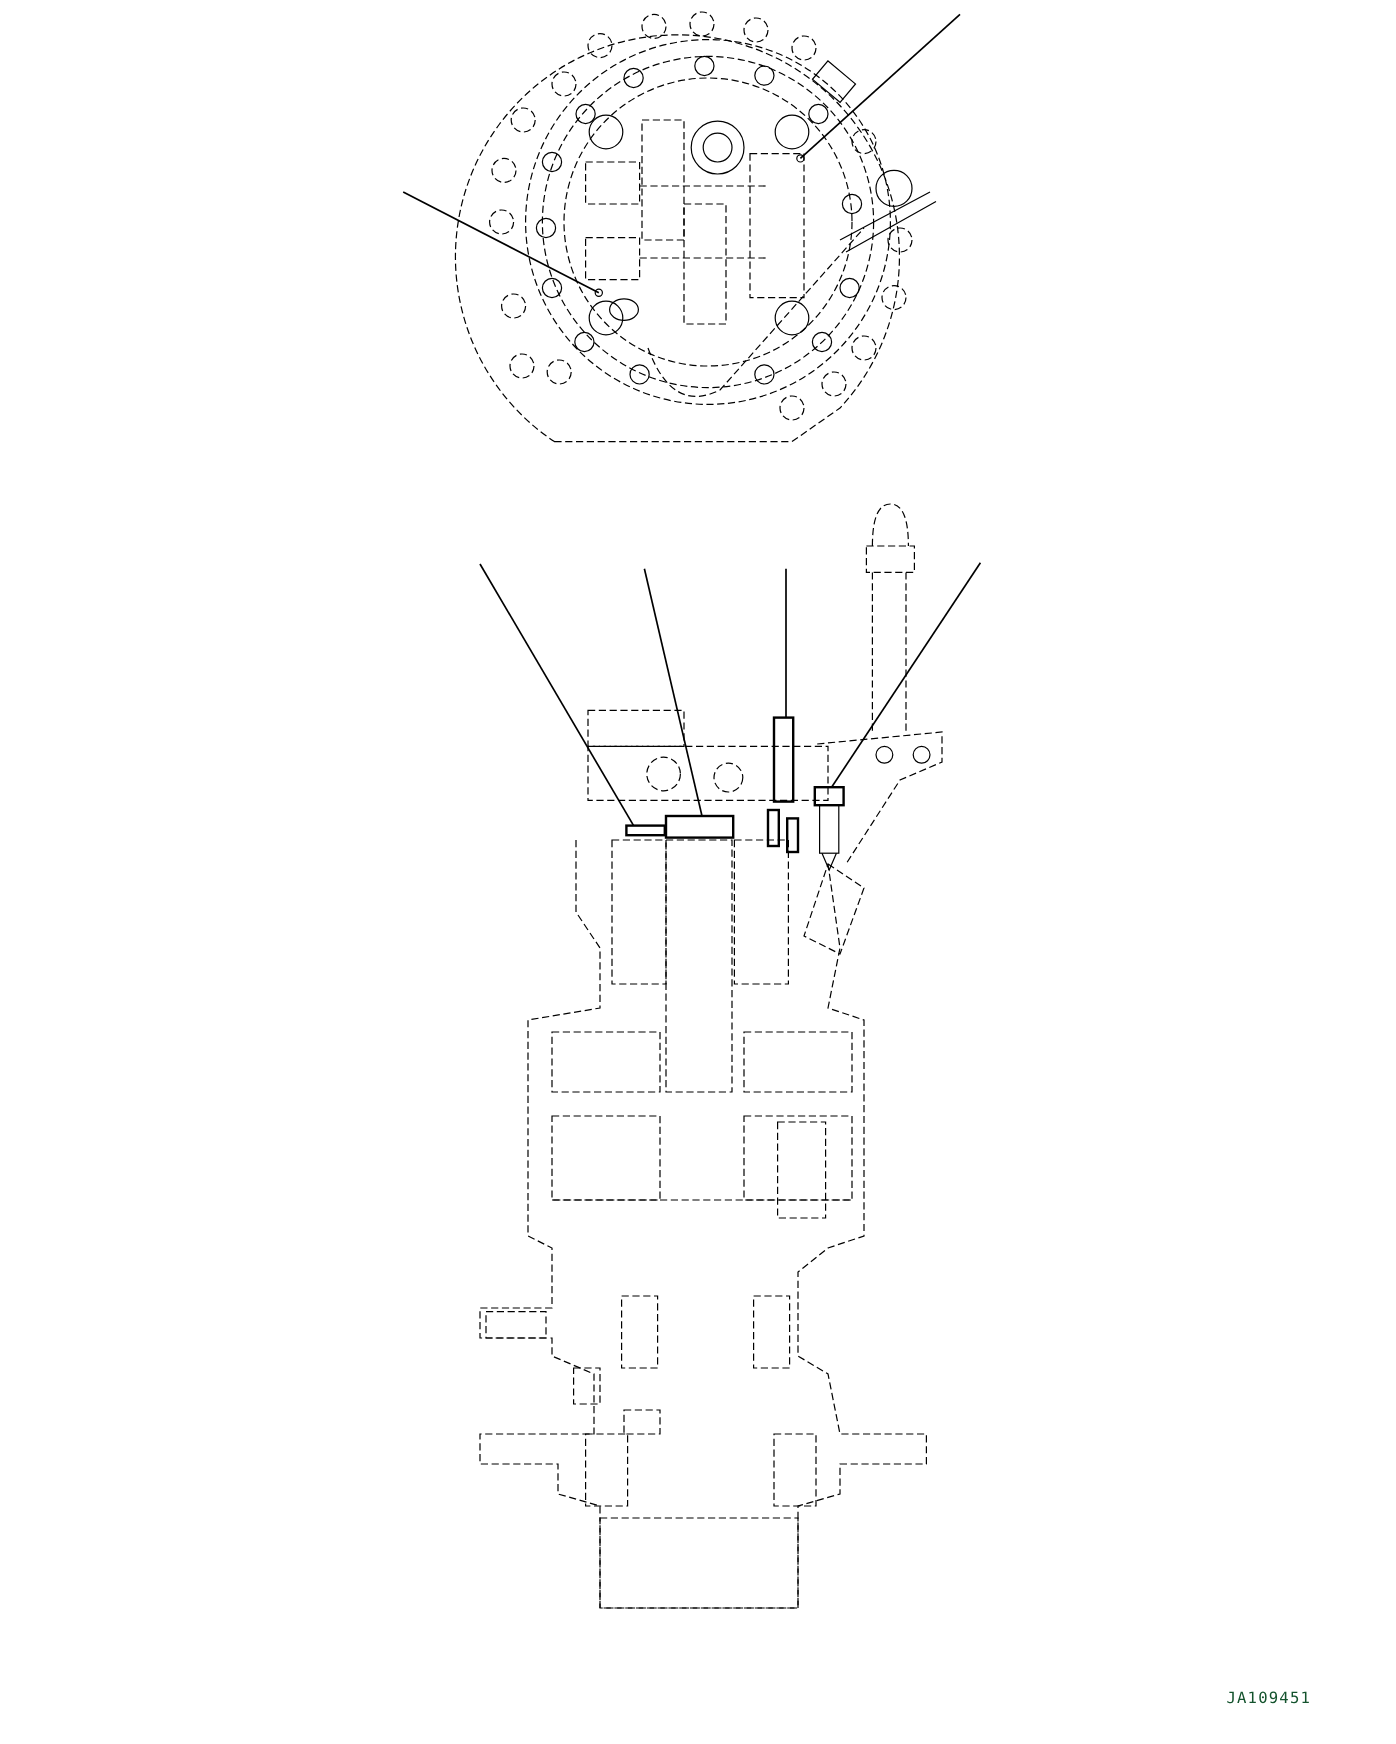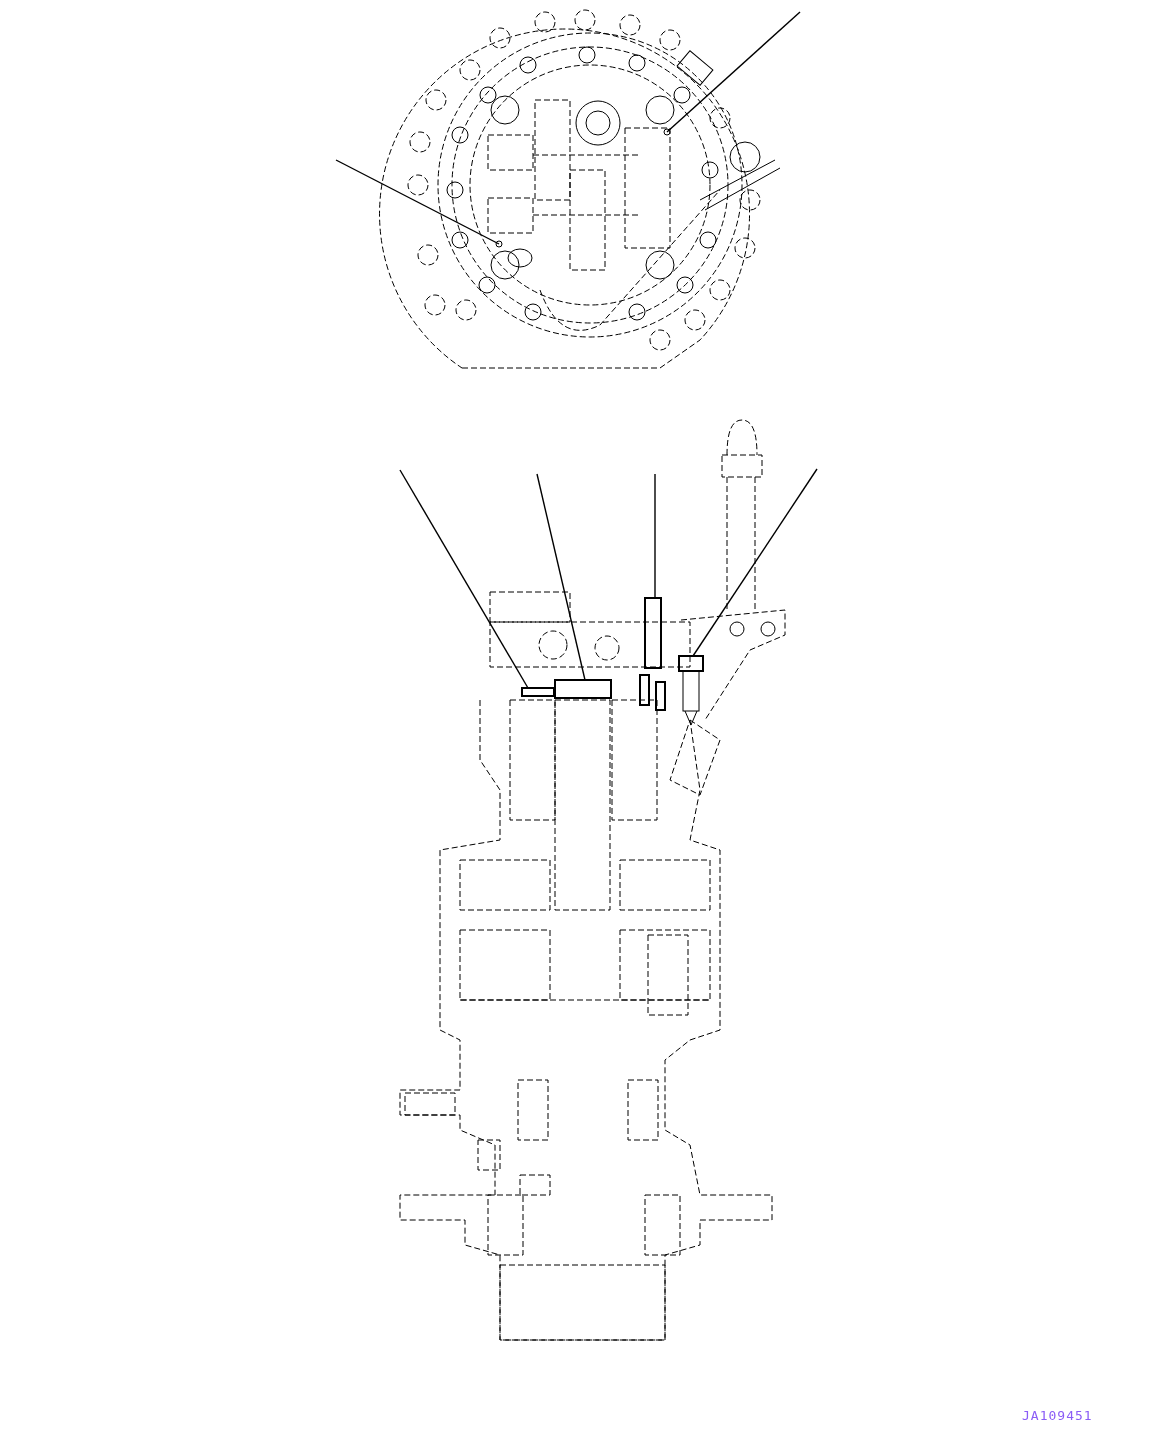--- a/index.html
+++ b/index.html
@@ -2,21 +2,21 @@
 <html><head>
 <meta charset="utf-8">
 <style>
   html, body { margin: 0; padding: 0; background: #ffffff; }
   body { width: 1163px; height: 1453px; position: relative; overflow: hidden; font-family: "DejaVu Sans Mono", monospace; }
   svg { position: absolute; left: 0; top: 0; }
   .d { fill: none; stroke: #000; stroke-width: 1; stroke-dasharray: 6 3; }
   .s { fill: none; stroke: #000; stroke-width: 1; }
   .b { fill: none; stroke: #000; stroke-width: 2; }
   .leader { stroke: #000; stroke-width: 1.4; fill: none; }
-  #drawing-id { position: absolute; left: 1022px; top: 1408px; font-size: 13px; letter-spacing: 1px; color: #8b5cf6; }
+  #drawing-id { position: absolute; left: 1022px; top: 1408px; font-size: 13px; letter-spacing: 1px; color: #14532d; }
 </style>
 </head>
 <body>
 
 <div>
 <svg width="1163" height="1453" viewBox="0 0 1163 1453">
 
   <g>
     <path class="d" d="M462,368 L660,368 L700,340 A185,185 0 1 0 462,368 Z"></path>
     <circle class="d" cx="590" cy="185" r="152"></circle>

